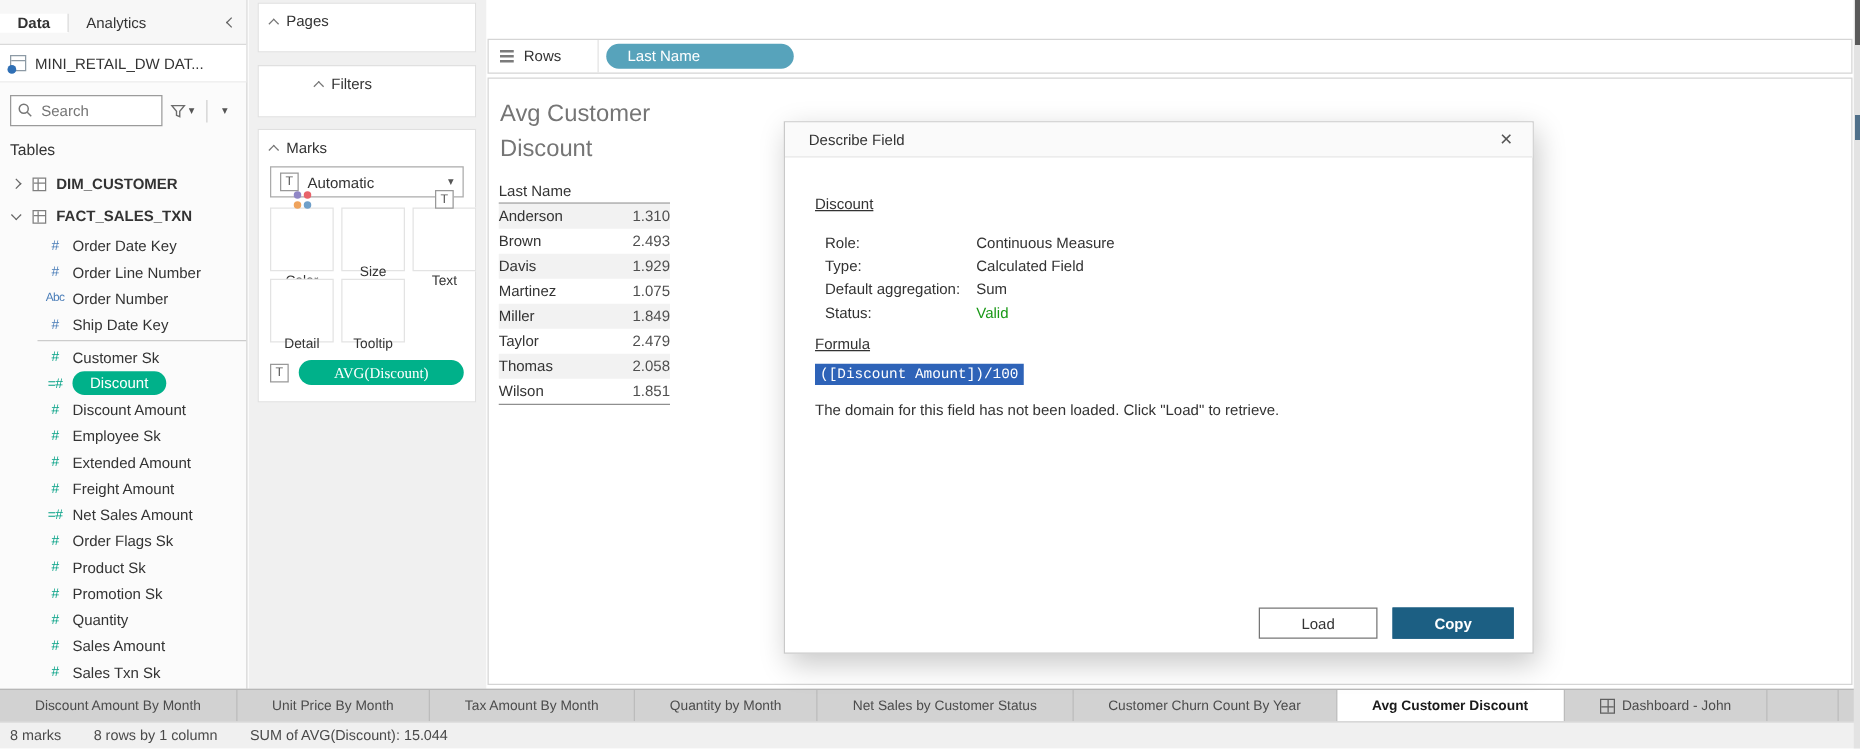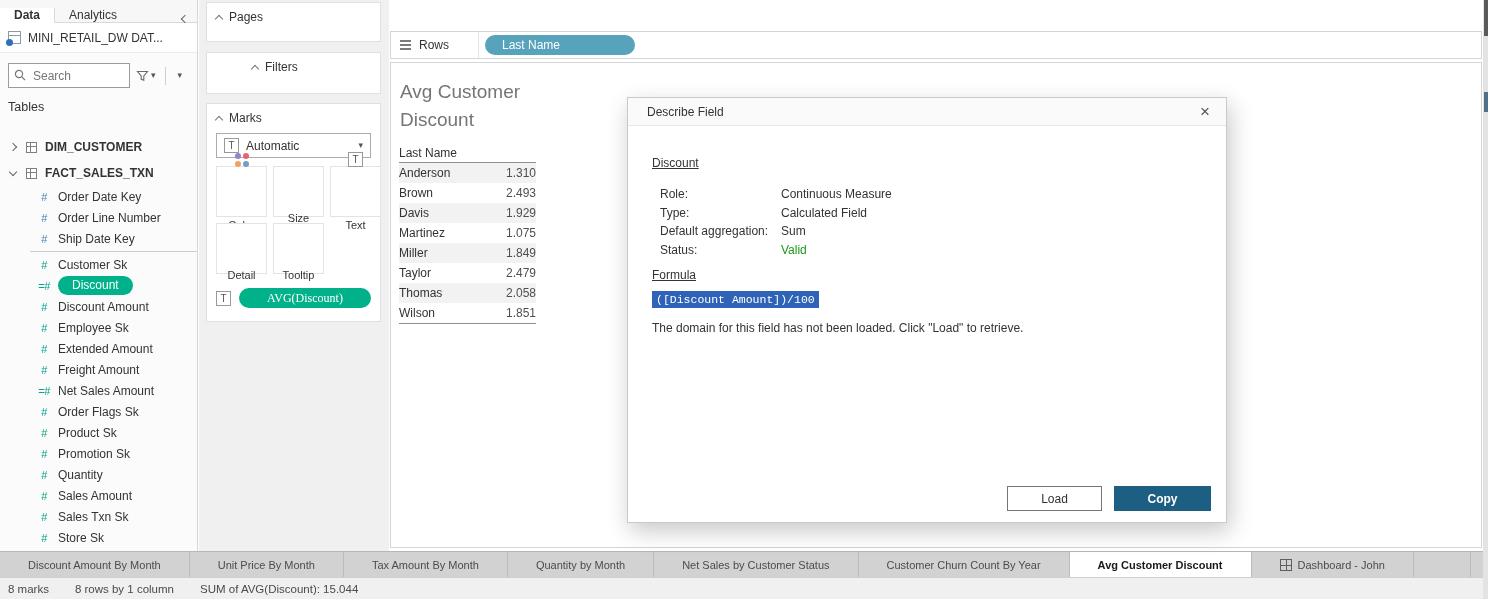--- a/index.html
+++ b/index.html
@@ -1,21 +1,21 @@
 <!DOCTYPE html>
 <html><head>
 <meta charset="utf-8">
 <style>
   * { margin:0; padding:0; box-sizing:border-box; }
   body { font-family:"Liberation Sans", sans-serif; background:#fff; }
   #root { position:relative; width:1488px; height:599px; background:#fff; overflow:hidden; font-size:12px; color:#333; }
 
   
   #data-pane { position:absolute; left:0; top:0; width:198px; height:551px; background:#fbfbfb; border-right:1px solid #d5d5d5; }
-  .pane-tabs { display:flex; height:23px; align-items:flex-end; border-bottom:1px solid #d9d9d9; background:#f7f7f7; }
+  .pane-tabs { display:flex; height:36px; align-items:center; border-bottom:1px solid #d9d9d9; background:#f7f7f7; }
   .ptab { display:flex; align-items:center; padding:0 14px; color:#333; cursor:default; }
   .ptab.active { background:#fff; font-weight:bold; border-right:1px solid #d9d9d9; margin-bottom:-1px; border-bottom:1px solid #fff; }
   .pane-collapse { margin-left:auto; display:flex; align-items:center; padding:0 9px; }
   .cv { display:inline-block; width:6px; height:6px; border:solid #666; border-width:0 1.5px 1.5px 0; }
   .cv.left { transform:rotate(135deg); }
   .cv.right { transform:rotate(-45deg); }
   .cv.down { transform:rotate(45deg); margin-top:-2px; }
   .chev-up { display:inline-block; width:6px; height:6px; border:solid #757575; border-width:1.5px 0 0 1.5px; transform:rotate(45deg); margin-top:3px; }
 
   .ds-row { display:flex; align-items:center; gap:7px; height:30px; padding:0 8px; background:#fff; border-bottom:1px solid #ececec; }
@@ -26,21 +26,21 @@
 
   .search-row { display:flex; align-items:center; margin:10px 6px 0 8px; gap:4px; }
   .search-box { position:relative; width:122px; height:25px; border:1px solid #9b9b9b; background:#fff; }
   .search-box svg { position:absolute; left:5px; top:5px; }
   .search-box input { position:absolute; left:24px; top:1px; width:94px; height:21px; border:0; outline:none; font-size:12px; font-family:"Liberation Sans",sans-serif; color:#333; background:transparent; }
   .vdiv { width:1px; height:18px; background:#cfcfcf; margin:0 3px; }
   .caret { color:#555; font-size:9px; line-height:1; }
   .funnel-wrap { display:flex; align-items:center; gap:2px; padding:2px; }
 
   .tables-heading { margin:12px 0 4px 8px; font-size:12.5px; color:#333; }
-  .tree { margin-top:20px; }
+  .tree { margin-top:7px; }
   .trow { display:flex; align-items:center; height:26px; padding-left:8px; gap:8px; }
   .trow .tname { font-weight:bold; font-size:12px; color:#333; }
   .tbl-icon { position:relative; width:11px; height:11px; border:1px solid #7f7f7f; background:#fff; flex:none; }
   .tbl-icon::before { content:""; position:absolute; left:0; right:0; top:3px; height:1px; background:#7f7f7f; }
   .tbl-icon::after { content:""; position:absolute; top:0; bottom:0; left:3px; width:1px; background:#7f7f7f; }
   .expander { width:10px; display:flex; justify-content:center; }
 
   .frow { display:flex; align-items:center; height:21px; padding-left:30px; font-size:12px; color:#333; }
   .fi { width:28px; text-align:center; font-size:11px; flex:none; letter-spacing:-0.5px; }
   .fi.blue { color:#4a7db8; }
@@ -177,20 +177,24 @@
 
       <div class="frow">
           <span class="fi blue">#</span>
           <span class="fname">Order Date Key</span>
         </div>
       <div class="frow">
           <span class="fi blue">#</span>
           <span class="fname">Order Line Number</span>
         </div>
       <div class="frow">
+          <span class="fi blue abc">Abc</span>
+          <span class="fname">Order Number</span>
+        </div>
+      <div class="frow">
           <span class="fi blue">#</span>
           <span class="fname">Ship Date Key</span>
         </div>
       <div class="tree-divider"></div>
       <div class="frow">
           <span class="fi green">#</span>
           <span class="fname">Customer Sk</span>
         </div>
       <div class="frow">
           <span class="fi green">=#</span>

